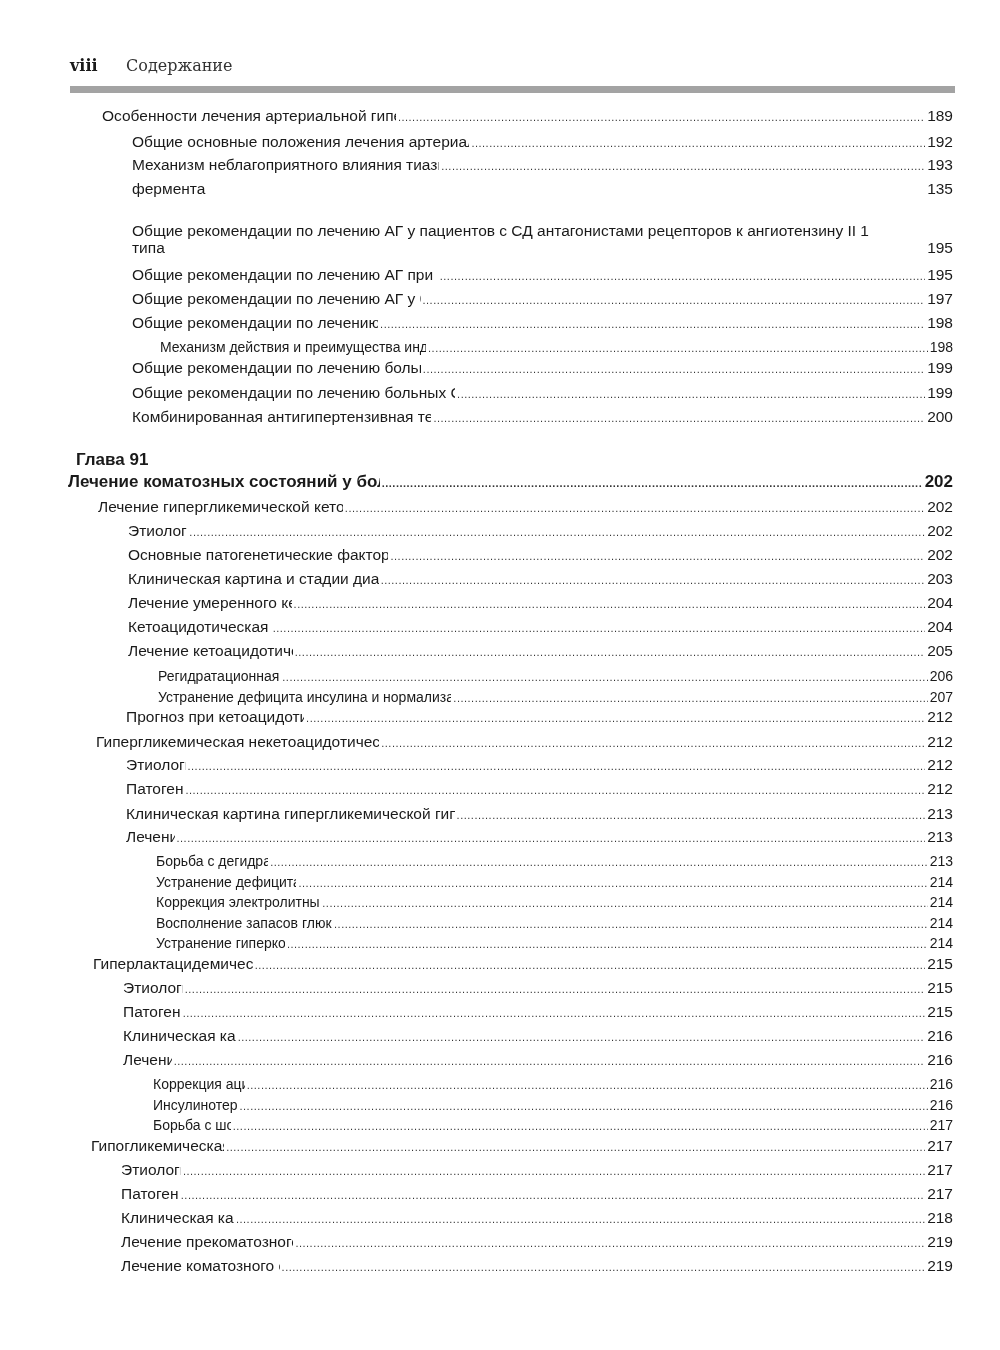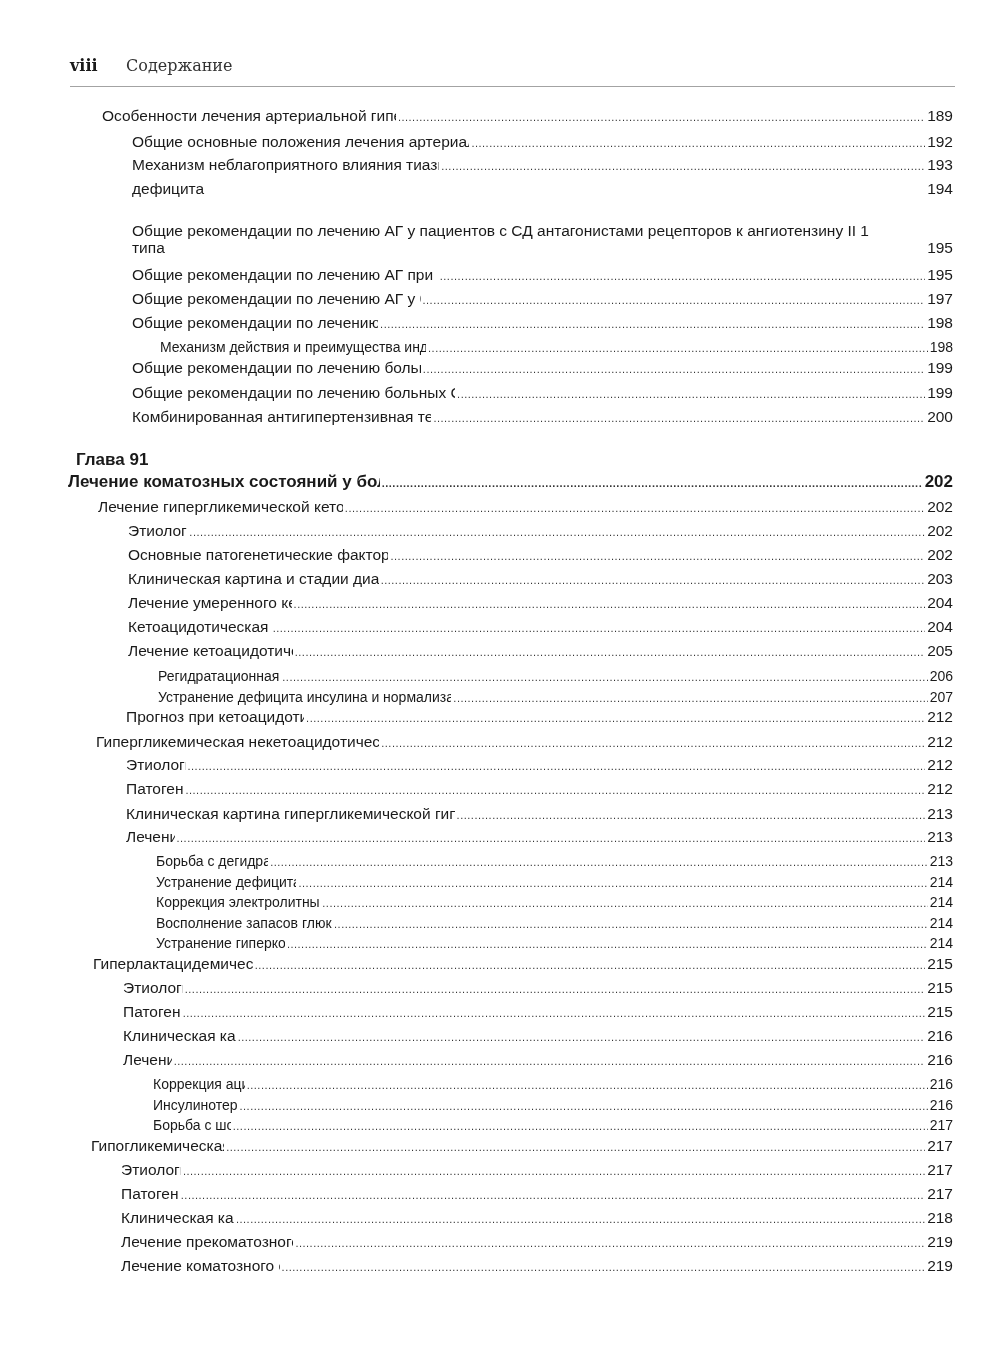--- a/index.html
+++ b/index.html
@@ -1,17 +1,17 @@
 <!DOCTYPE html>
 <html><head>
 <meta charset="utf-8">
 <style>
   html, body { margin: 0; padding: 0; background: #ffffff; }
   body { width: 1000px; height: 1350px; position: relative; overflow: hidden; color: #1a1a1a; }
-  .header { position: absolute; left: 70px; top: 56px; width: 885px; height: 30px; border-bottom: 1px solid #a3a3a3; }
+  .header { position: absolute; left: 70px; top: 56px; width: 885px; height: 30px; border-bottom: 7px solid #a3a3a3; }
   .page-num { position: absolute; left: 0; top: 0; font-family: "DejaVu Serif", serif; font-weight: bold; font-size: 16px; }
   .running-title { position: absolute; left: 56px; top: 0; font-family: "DejaVu Serif", serif; font-size: 16px; color: #333; }
   .toc { position: absolute; left: 0; top: 0; width: 1000px; font-family: "Liberation Sans", sans-serif; }
   .row { position: absolute; right: 47px; font-size: 15.5px; line-height: 18px; display: flex; align-items: baseline; white-space: nowrap; }
   .row .t { flex: 0 1 auto; overflow: hidden; }
   .row .dots { flex: 1 1 auto; overflow: hidden; color: #333; margin: 0 2px; }
   .row .dots::before { content: "........................................................................................................................................................................................................................................................................"; letter-spacing: 0.5px; font-size: 11px; }
   .row .p { flex: 0 0 auto; }
   .row.small { font-size: 14px; }
   .row.bold { font-weight: bold; font-size: 17px; }
@@ -40,23 +40,23 @@
       <span class="dots"></span>
       <span class="p">192</span>
   </div>
   <div class="row" style="left:132px; top:156px;">
     <span class="t">Механизм неблагоприятного влияния тиазидных диуретиков на углеводный обмен</span>
       <span class="dots"></span>
       <span class="p">193</span>
   </div>
   <div class="two-line" style="left:132px; top:180px;">
     <span class="second">
-        <span class="t">дефицита</span>
+        <span class="t">фермента</span>
         <span class="dots" style="flex:1 1 auto; overflow:hidden; margin:0 2px;"></span>
-        <span>194</span>
+        <span>135</span>
       </span>
   </div>
   <div class="two-line" style="left:132px; top:222px;">
     <span class="first">Общие рекомендации по лечению АГ у пациентов с СД антагонистами рецепторов к ангиотензину II 1</span>
     <span class="second">
         <span class="t">типа</span>
         <span class="dots" style="flex:1 1 auto; overflow:hidden; margin:0 2px;"></span>
         <span>195</span>
       </span>
   </div>

